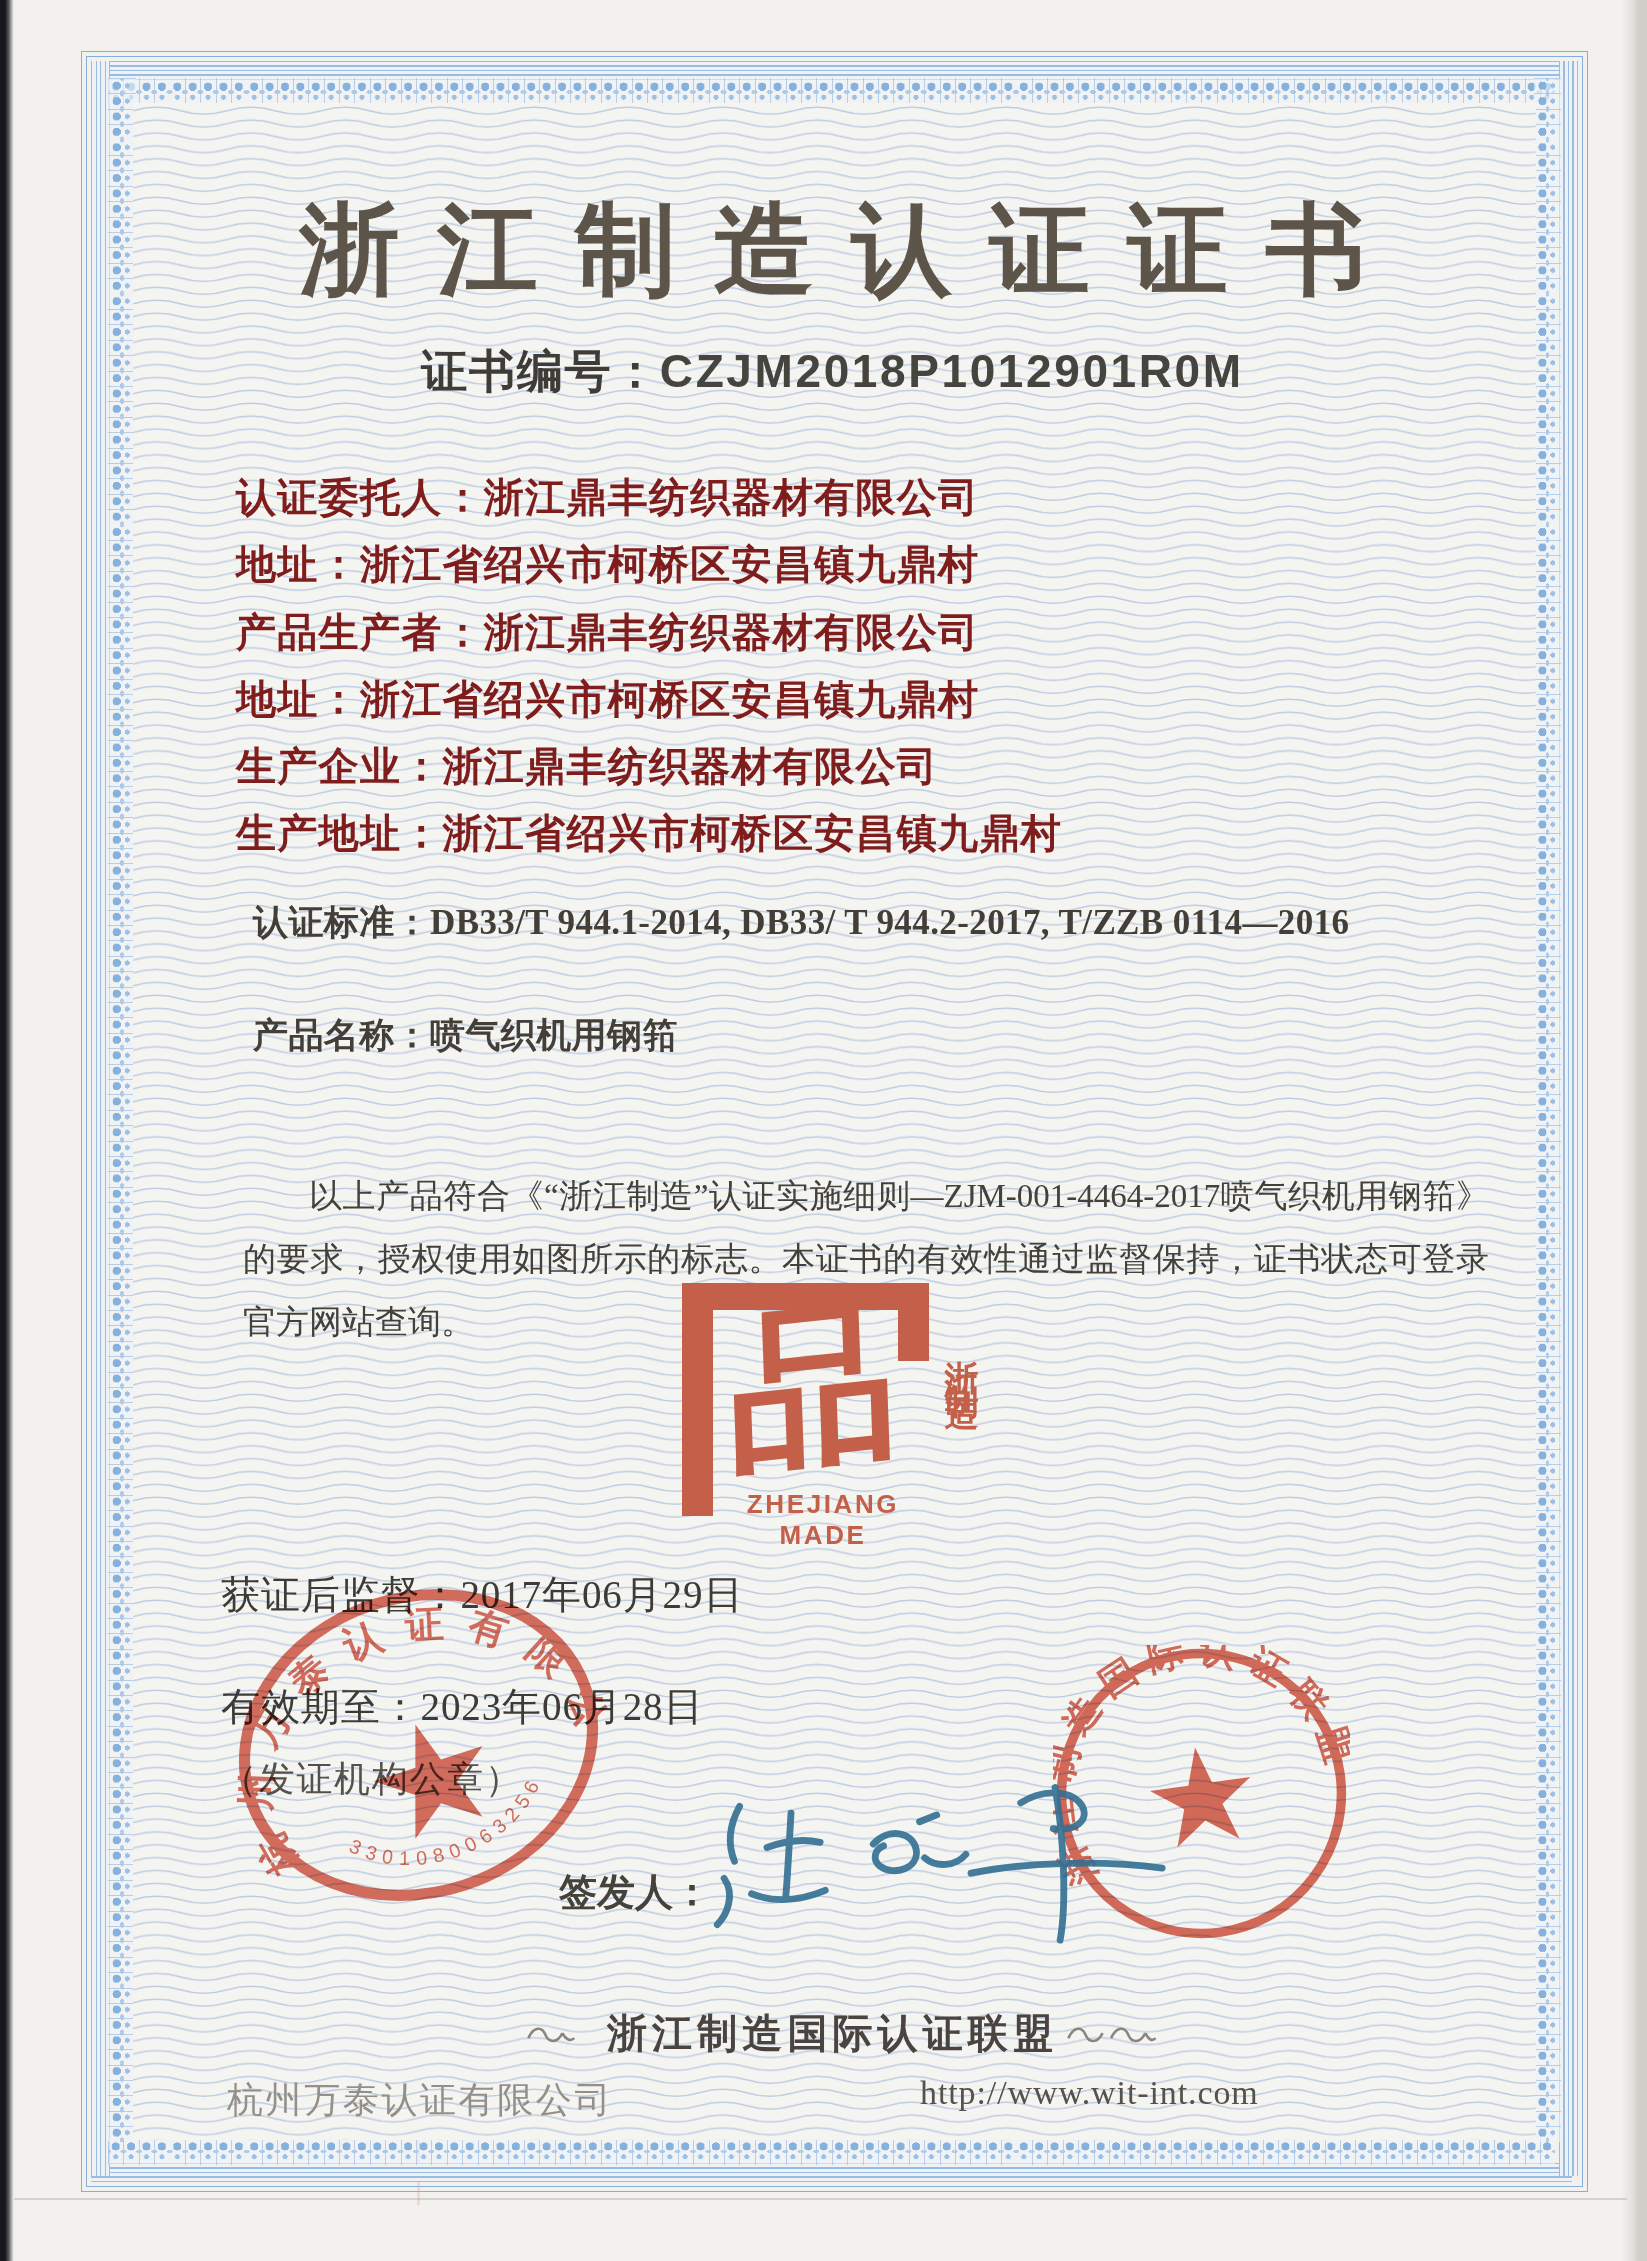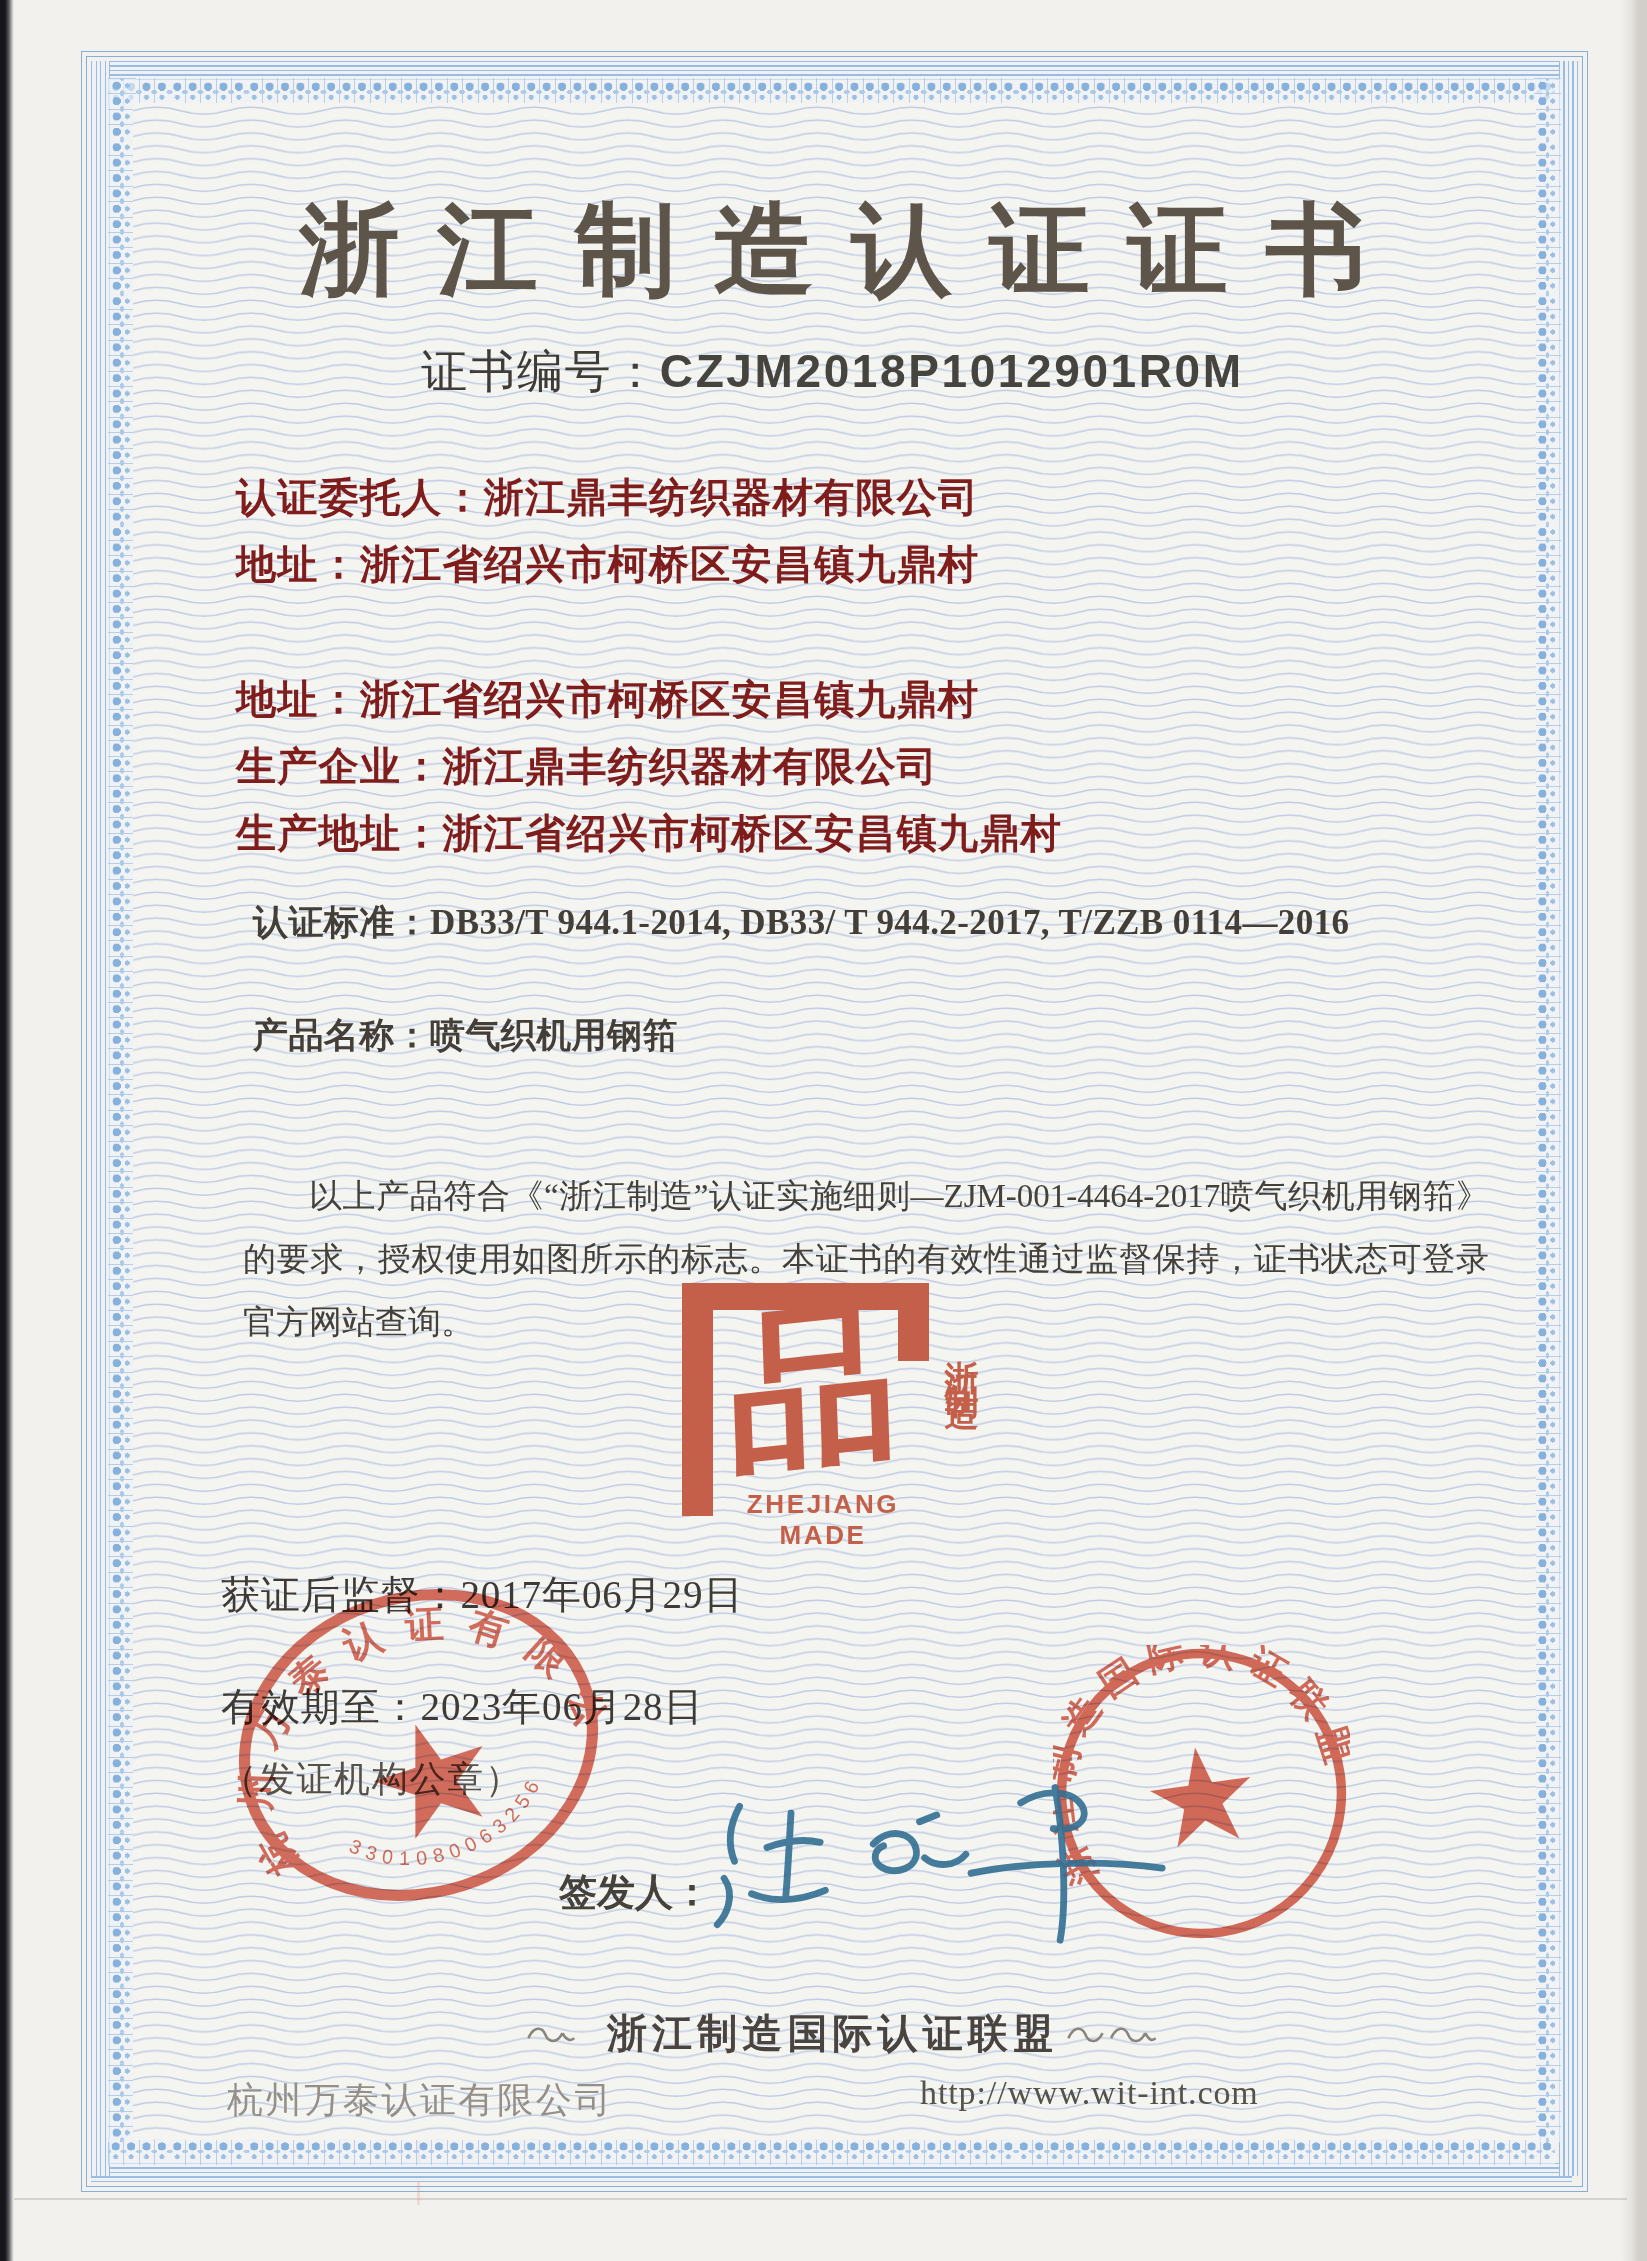--- a/index.html
+++ b/index.html
@@ -43,21 +43,21 @@
 
   .content{position:absolute;inset:51px;background:#f4f4f1;}
   .waves{position:absolute;inset:0;width:100%;height:100%;}
 
   
   .abs{position:absolute;z-index:3;}
   .title{left:131px;top:168px;width:1403px;text-align:center;font-size:100px;font-weight:700;
          color:#5d554a;letter-spacing:.38em;text-indent:.38em;
          font-family:"DejaVu Serif",serif;margin-top:16px;}
   .certline{left:131px;top:341px;width:1403px;text-align:center;font-size:46px;color:#3f3c38;}
-  .certline .lbl{font-weight:400;letter-spacing:1.7px;margin-top:32px;}
+  .certline .lbl{font-weight:700;letter-spacing:1.7px;margin-top:32px;}
   .certline .num{font-family:"Liberation Sans",sans-serif;font-weight:600;letter-spacing:2.6px;color:#46443f;text-align:right;}
   .infoline{left:236px;width:1244px;font-size:40px;font-weight:600;letter-spacing:1.3px;color:#7f1d1d;}
   .specline{left:253px;width:1252px;font-size:35px;font-weight:600;letter-spacing:0.4px;color:#433e38;}
   .para{left:243px;top:1165px;width:1246px;font-size:33px;line-height:63px;text-align:justify;
         text-indent:2em;color:#44403a;}
   .dateline{left:221px;width:772px;font-size:39px;font-weight:500;color:#3e3a35;letter-spacing:0.9px;}
   .sealnote{left:221px;top:1755px;font-size:36px;color:#55504a;letter-spacing:1.7px;}
   .issuer{left:559px;top:1867px;font-size:38px;font-weight:600;color:#45413b;}
   .alliance{left:131px;top:2006px;width:1403px;text-align:center;font-size:40px;font-weight:700;
             letter-spacing:5.1px;color:#494440;}
@@ -114,20 +114,21 @@
   </div>
 
   <div class="abs title">浙江制造认证证书</div>
 
   <div class="abs certline">
     <span class="lbl">证书编号：</span><span class="num">CZJM2018P1012901R0M</span>
   </div>
 
   <div class="abs infoline" style="top:470px">认证委托人：浙江鼎丰纺织器材有限公司</div>
   <div class="abs infoline" style="top:537px">地址：浙江省绍兴市柯桥区安昌镇九鼎村</div>
+  <div class="abs infoline" style="top:605px">产品生产者：浙江鼎丰纺织器材有限公司</div>
   <div class="abs infoline" style="top:672px">地址：浙江省绍兴市柯桥区安昌镇九鼎村</div>
   <div class="abs infoline" style="top:739px">生产企业：浙江鼎丰纺织器材有限公司</div>
   <div class="abs infoline" style="top:806px">生产地址：浙江省绍兴市柯桥区安昌镇九鼎村</div>
 
   <div class="abs specline" style="top:899px">认证标准：DB33/T 944.1-2014, DB33/ T 944.2-2017, T/ZZB 0114—2016</div>
   <div class="abs specline" style="top:1012px">产品名称：喷气织机用钢筘</div>
 
   <div class="abs para">以上产品符合《“浙江制造”认证实施细则—ZJM-001-4464-2017喷气织机用钢筘》的要求，授权使用如图所示的标志。本证书的有效性通过监督保持，证书状态可登录官方网站查询。</div>
 
   <div class="logo">

